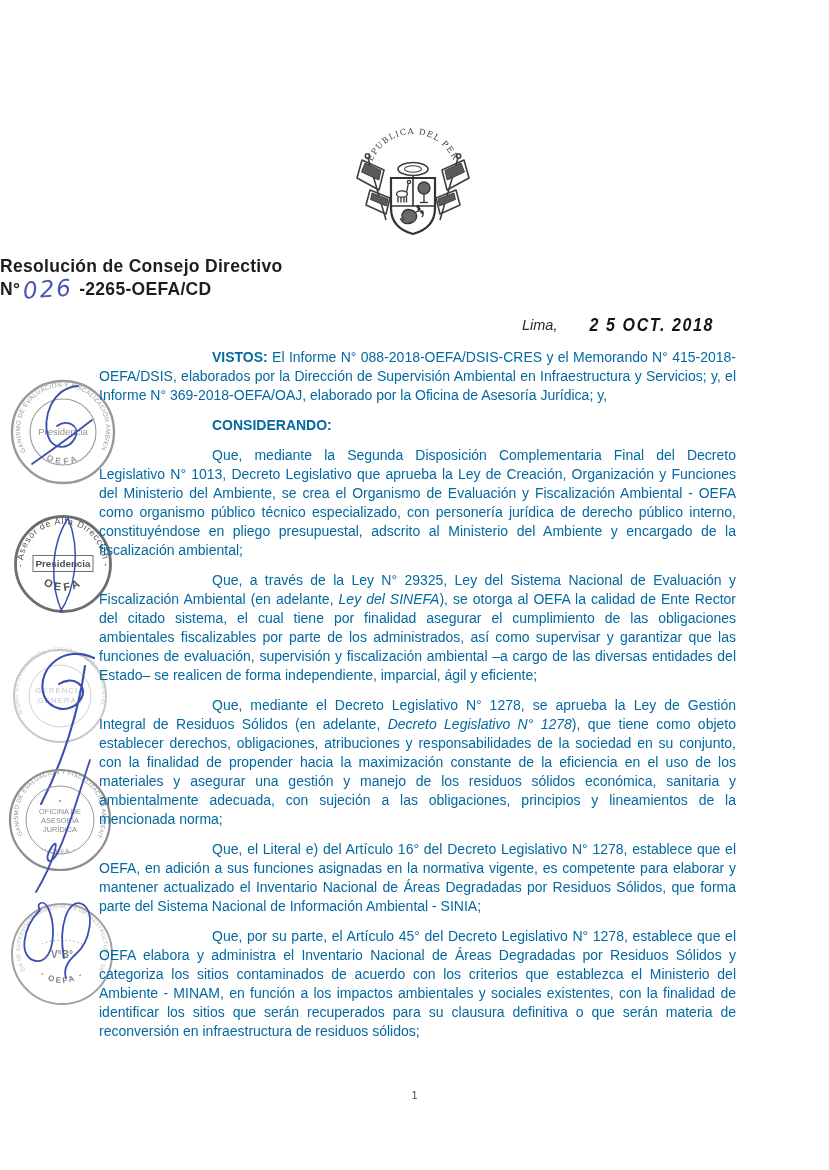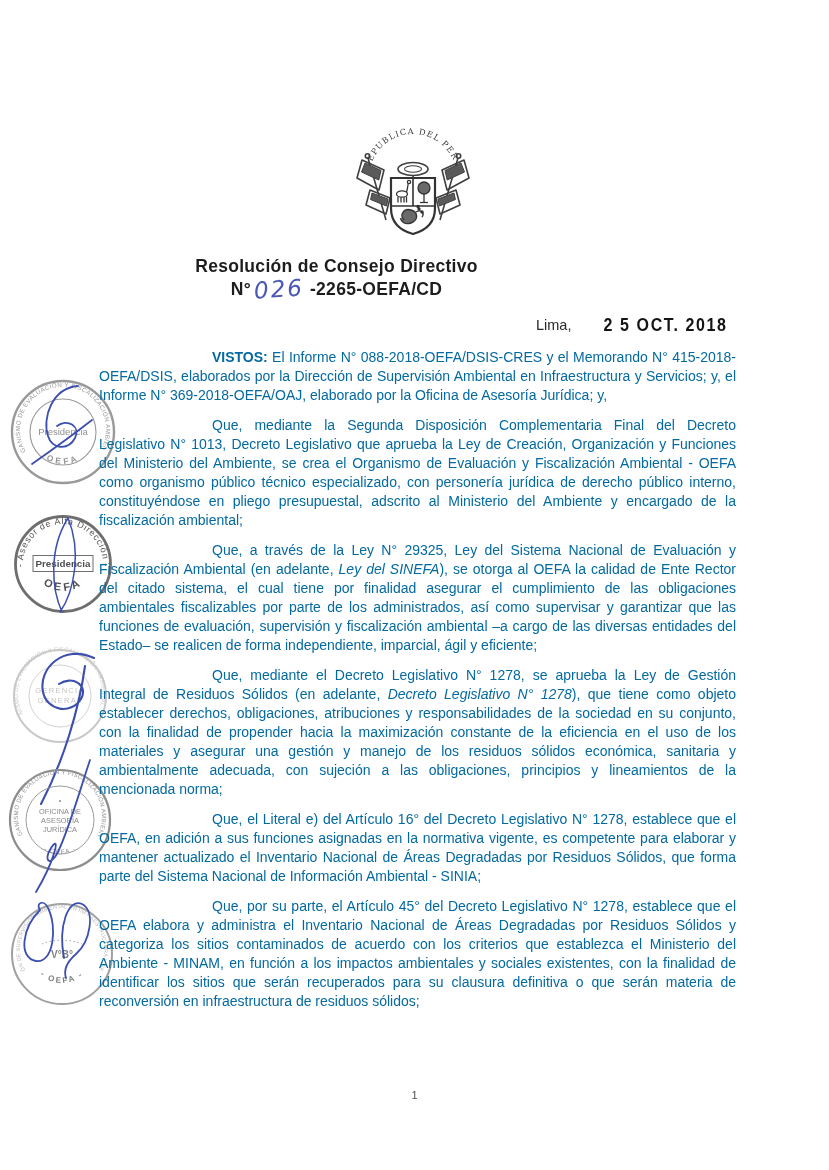--- a/index.html
+++ b/index.html
@@ -4,29 +4,29 @@
 <style>
   html,body{margin:0;padding:0;background:#e8e8e8;}
   .page{
     position:relative; width:829px; height:1170px; background:#ffffff;
     font-family:"Liberation Sans", sans-serif; color:#262626; overflow:hidden;
     margin:0 auto;
   }
   
   .coat{ position:absolute; left:352px; top:128px; }
   .title-block{
-    position:absolute; top:255px; left:7px; width:659px; text-align:center;
+    position:absolute; top:255px; left:0; width:659px; 
     font-weight:bold; font-size:17.5px; line-height:23px; color:#1d1d1d; letter-spacing:.3px;
   }
   .handwritten{
     font-family:"DejaVu Sans", sans-serif; font-style:italic; font-weight:400;
     color:#4b59b6; font-size:23px; display:inline-block; transform:rotate(-4deg);
     margin:0 6px 0 3px; letter-spacing:2px; vertical-align:-2px;
   }
-  .dateline{ position:absolute; top:316px; left:536px; font-size:14.5px; color:#2a2a2a; white-space:nowrap;}
+  .dateline{ position:absolute; top:316px; left:522px; font-size:14.5px; color:#2a2a2a; white-space:nowrap;font-style:italic;}
   .datestamp{
     font-weight:700; font-size:16px; letter-spacing:1.6px; margin-left:28px;
     display:inline-block; transform:scaleY(1.12); color:#141414;
   }
   
   .body-text{
     position:absolute; top:348px; left:99px; width:637px;
     font-size:14px; line-height:19px; text-align:justify; color:#0369a1; z-index:3;
   }
   .para{ margin:0 0 11px; text-indent:113px; }
@@ -114,20 +114,21 @@
     </div>
   </div>
 
   <div class="dateline">
     <span>Lima,</span>
     <span class="datestamp">2 5 OCT. 2018</span>
   </div>
 
   <div class="body-text">
       <p class="para"><span class="b">VISTOS:</span><span> El Informe N° 088-2018-OEFA/DSIS-CRES y el Memorando N° 415-2018-OEFA/DSIS, elaborados por la Dirección de Supervisión Ambiental en Infraestructura y Servicios; y, el Informe N° 369-2018-OEFA/OAJ, elaborado por la Oficina de Asesoría Jurídica; y,</span></p>
+      <p class="para"><span class="b">CONSIDERANDO:</span></p>
       <p class="para"><span>Que, mediante la Segunda Disposición Complementaria Final del Decreto Legislativo N° 1013, Decreto Legislativo que aprueba la Ley de Creación, Organización y Funciones del Ministerio del Ambiente, se crea el Organismo de Evaluación y Fiscalización Ambiental - OEFA como organismo público técnico especializado, con personería jurídica de derecho público interno, constituyéndose en pliego presupuestal, adscrito al Ministerio del Ambiente y encargado de la fiscalización ambiental;</span></p>
       <p class="para"><span>Que, a través de la Ley N° 29325, Ley del Sistema Nacional de Evaluación y Fiscalización Ambiental (en adelante, </span><span class="bi">Ley del SINEFA</span><span>), se otorga al OEFA la calidad de Ente Rector del citado sistema, el cual tiene por finalidad asegurar el cumplimiento de las obligaciones ambientales fiscalizables por parte de los administrados, así como supervisar y garantizar que las funciones de evaluación, supervisión y fiscalización ambiental –a cargo de las diversas entidades del Estado– se realicen de forma independiente, imparcial, ágil y eficiente;</span></p>
       <p class="para"><span>Que, mediante el Decreto Legislativo N° 1278, se aprueba la Ley de Gestión Integral de Residuos Sólidos (en adelante, </span><span class="bi">Decreto Legislativo N° 1278</span><span>), que tiene como objeto establecer derechos, obligaciones, atribuciones y responsabilidades de la sociedad en su conjunto, con la finalidad de propender hacia la maximización constante de la eficiencia en el uso de los materiales y asegurar una gestión y manejo de los residuos sólidos económica, sanitaria y ambientalmente adecuada, con sujeción a las obligaciones, principios y lineamientos de la mencionada norma;</span></p>
       <p class="para"><span>Que, el Literal e) del Artículo 16° del Decreto Legislativo N° 1278, establece que el OEFA, en adición a sus funciones asignadas en la normativa vigente, es competente para elaborar y mantener actualizado el Inventario Nacional de Áreas Degradadas por Residuos Sólidos, que forma parte del Sistema Nacional de Información Ambiental - SINIA;</span></p>
       <p class="para"><span>Que, por su parte, el Artículo 45° del Decreto Legislativo N° 1278, establece que el OEFA elabora y administra el Inventario Nacional de Áreas Degradadas por Residuos Sólidos y categoriza los sitios contaminados de acuerdo con los criterios que establezca el Ministerio del Ambiente - MINAM, en función a los impactos ambientales y sociales existentes, con la finalidad de identificar los sitios que serán recuperados para su clausura definitiva o que serán materia de reconversión en infraestructura de residuos sólidos;</span></p>
     </div>
 
   <div class="footer">1</div>
 
   <svg class="stamp" style="left:6px; top:378px;" width="116" height="118" viewBox="0 0 116 118">

